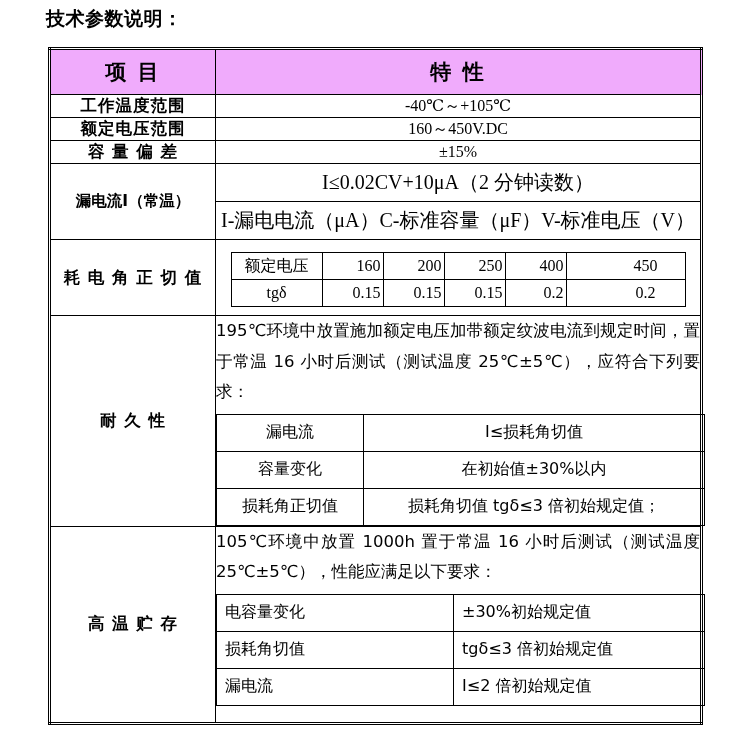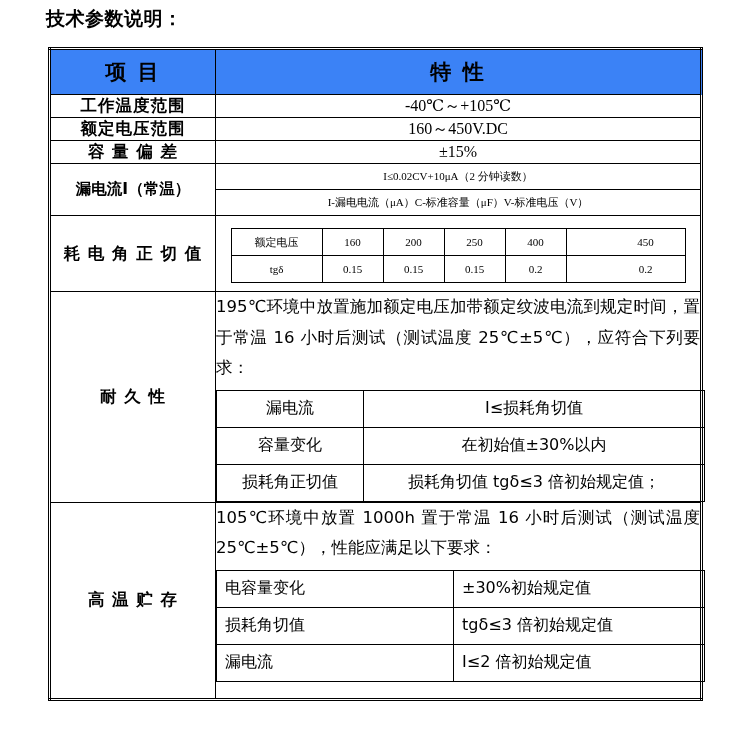--- a/index.html
+++ b/index.html
@@ -59,21 +59,21 @@
     font-size: 16.5px;
     font-family: "DejaVu Sans", "Liberation Sans", sans-serif;
     letter-spacing: 1px;
     white-space: nowrap;
     padding: 4px 2px;
   }
   .label-cell.tight { letter-spacing: 0px; font-size: 15.5px; }
 
   
   .head-row td {
-    background: #3b82f6;
+    background: #f0abfc;
     height: 44px;
   }
   .head-cell {
     text-align: center;
     font-weight: bold;
     font-size: 21px;
     font-family: "DejaVu Sans", "Liberation Sans", sans-serif;
     letter-spacing: 2px;
   }
 
@@ -90,45 +90,45 @@
   .sub-split {
     width: 100%;
     border-collapse: collapse;
     table-layout: fixed;
   }
   .sub-split td {
     border: 0;
     padding: 5px 4px;
     text-align: center;
     font-family: "Liberation Serif", "DejaVu Serif", serif;
-    font-size: 11px;
+    font-size: 20px;
     white-space: nowrap;
     margin-top: 32px;
   }
   .sub-split tr + tr td { border-top: 1.5px solid #000000; }
 
   
   .tgd-wrap { padding: 12px 0 8px 0; }
   .tgd-table {
     border-collapse: collapse;
     table-layout: fixed;
     margin: 0 auto;
     width: 390px;
   }
   .tgd-table td {
     border: 1.2px solid #000000;
     text-align: center;
     font-family: "Liberation Serif", "DejaVu Serif", serif;
-    font-size: 11px;
+    font-size: 16px;
     padding: 2px 2px;
     height: 22px;
     white-space: nowrap;
   }
   .tgd-table td.h { width: 86px; }
-  .tgd-table td.n { width: 56px; }
+  .tgd-table td.n { width: 56px; text-align: right; }
   .tgd-table td.nw { width: 74px; padding-left: 42px; }
   .tgd-note {
     text-align: center;
     font-family: "Liberation Serif", "DejaVu Serif", serif;
     font-size: 15.5px;
     padding: 9px 4px 2px 4px;
     white-space: nowrap;
   }
 
   

